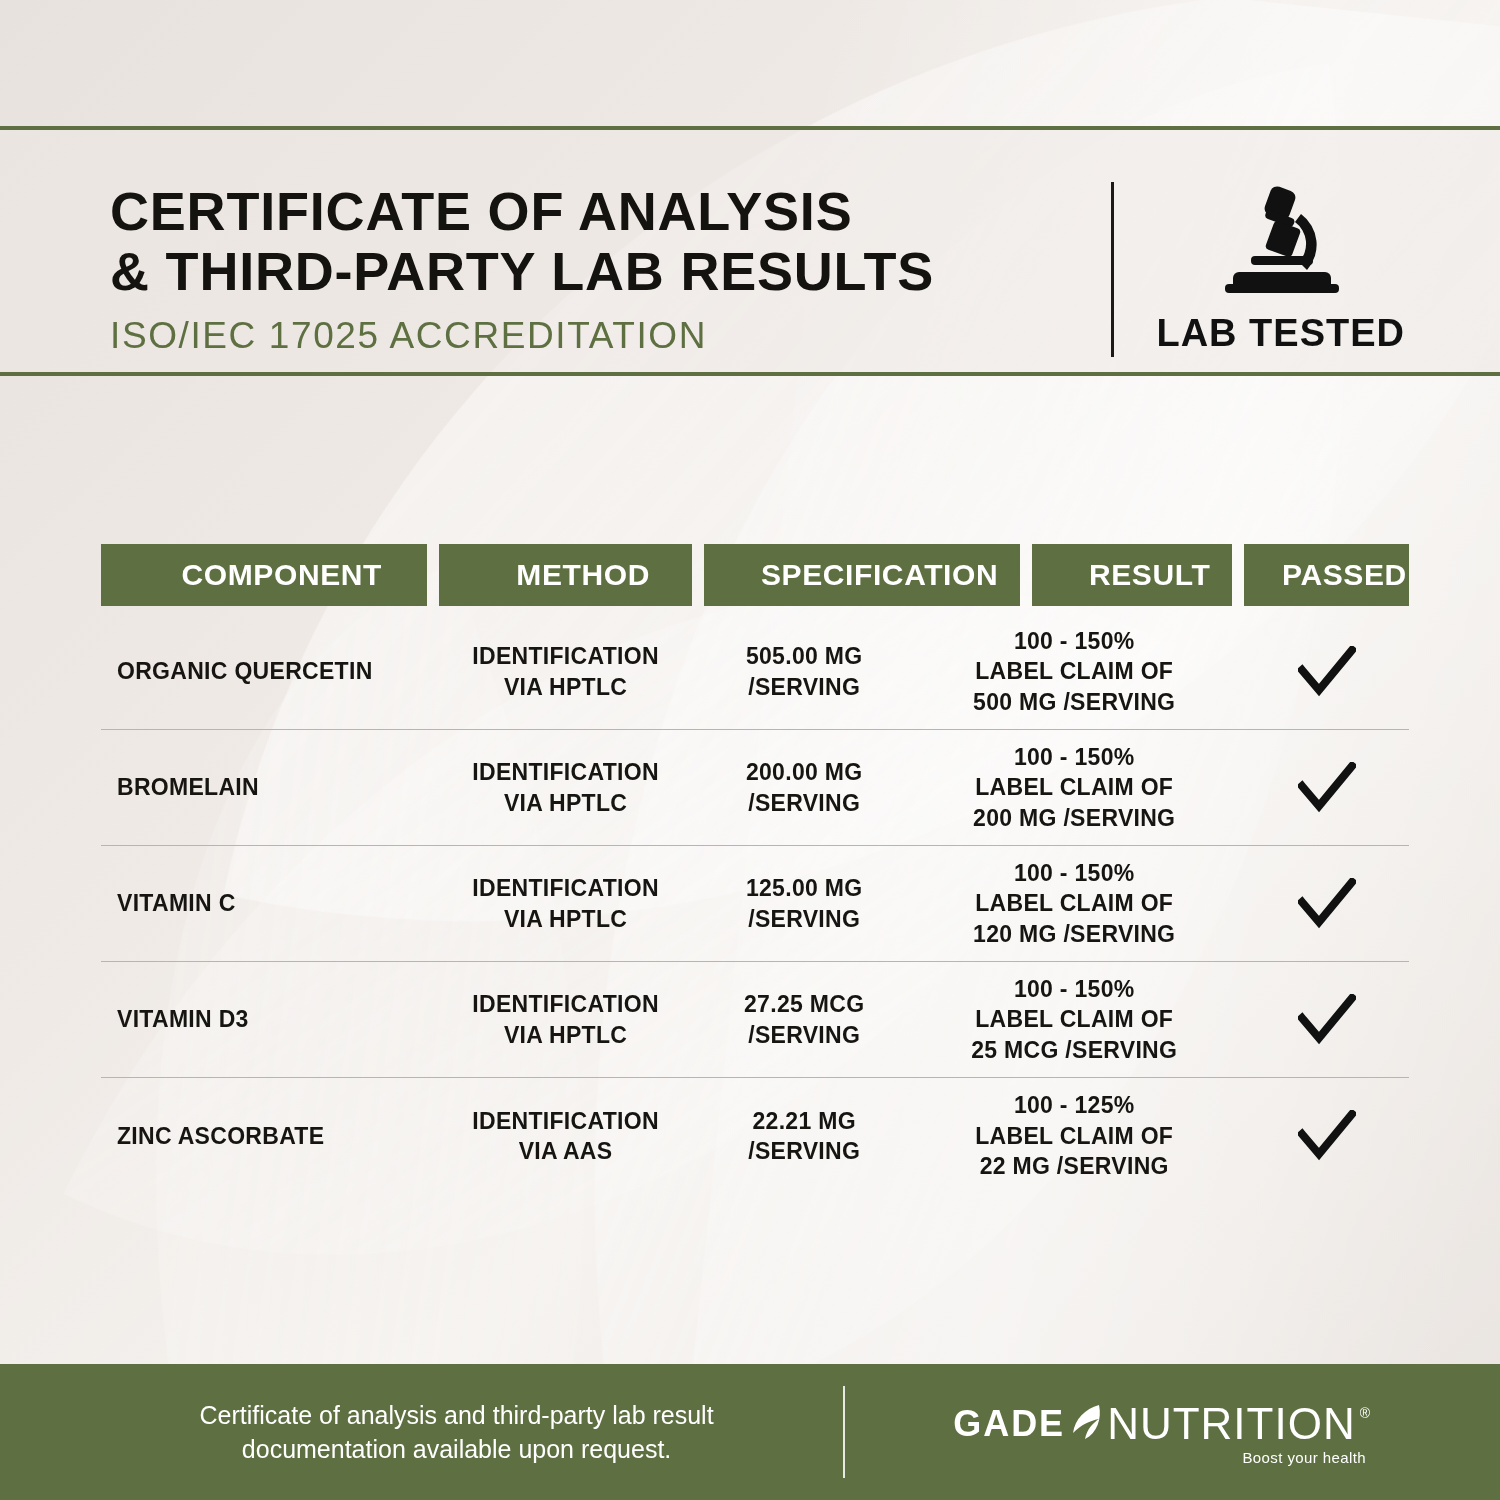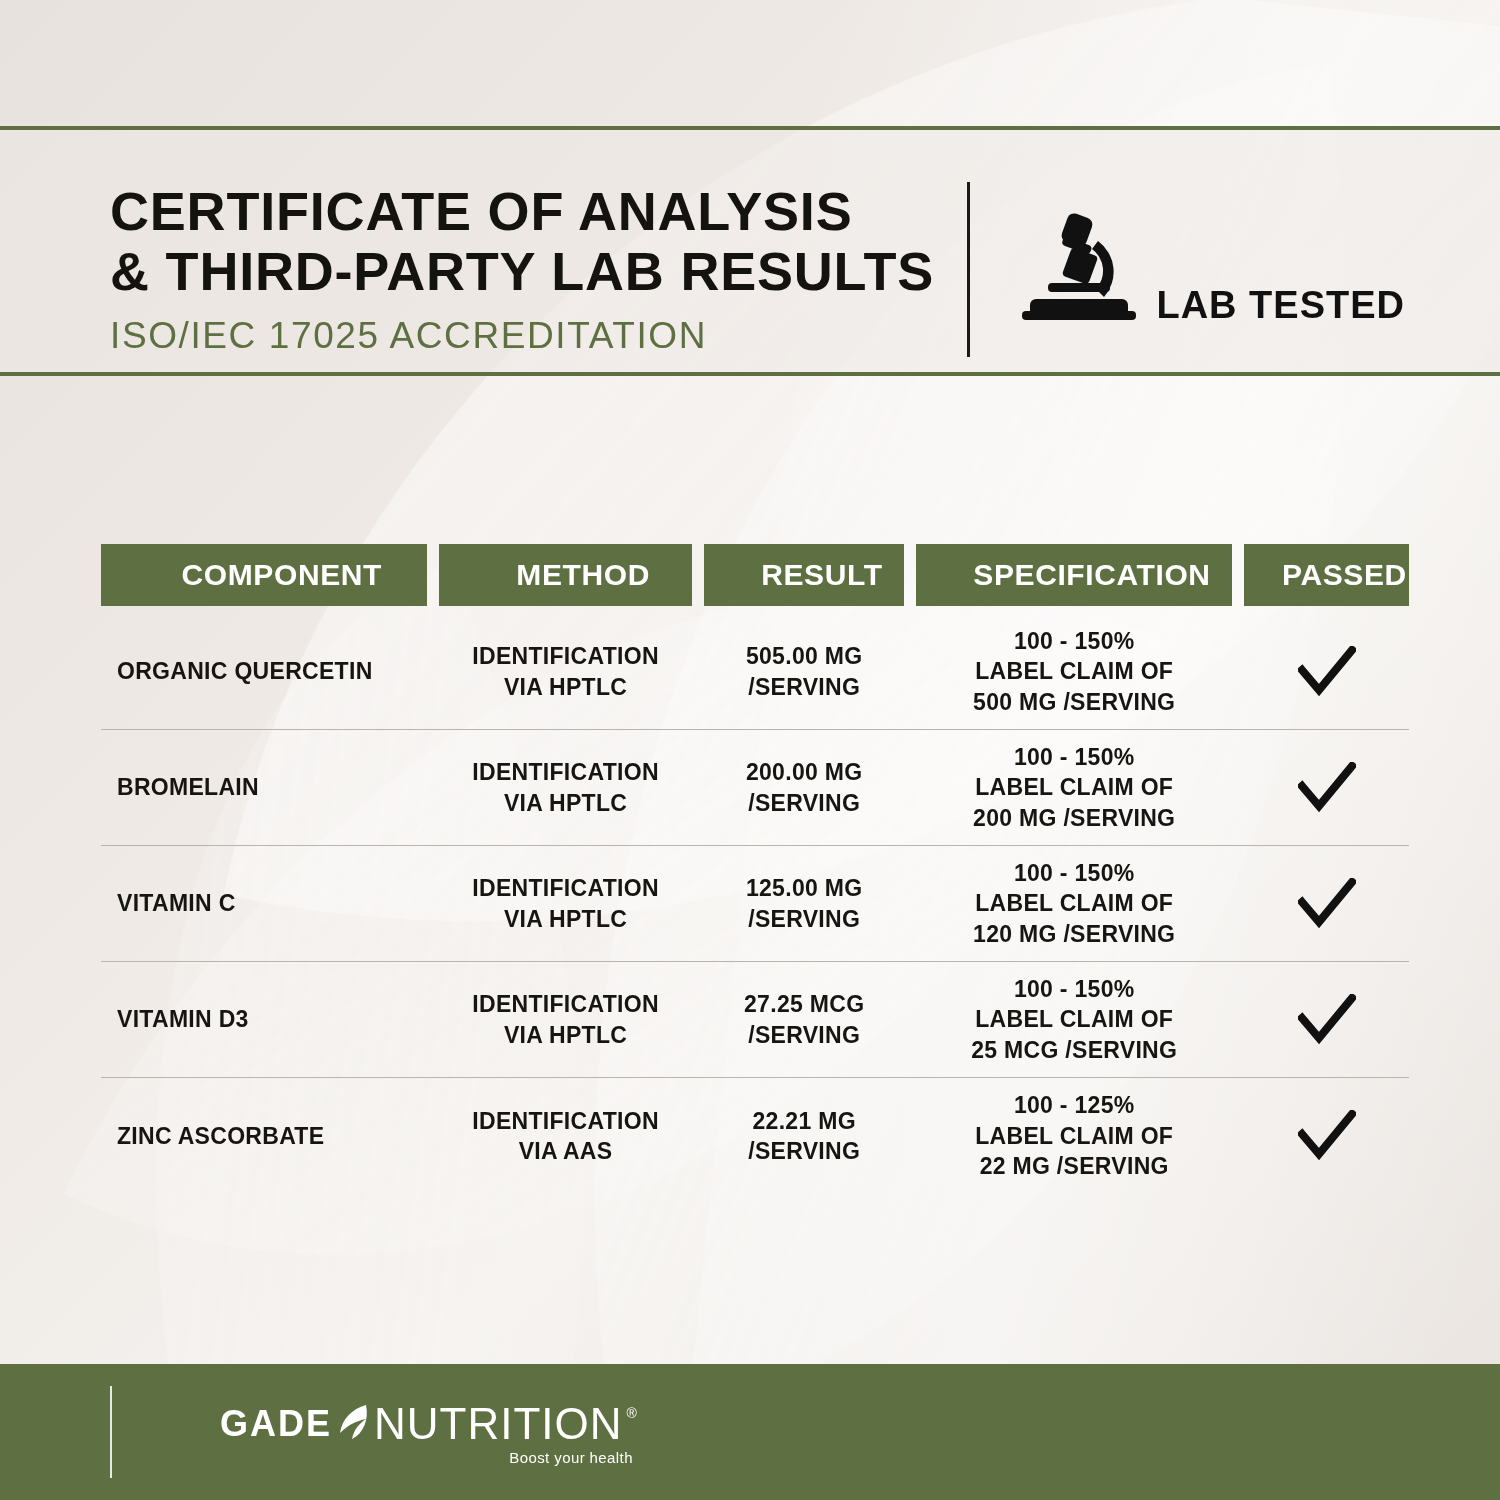--- a/index.html
+++ b/index.html
@@ -78,22 +78,22 @@
   .header-divider {
     width: 3px;
     height: 175px;
     background: #1b1a16;
     margin: 0 42px 0 18px;
     flex: 0 0 auto;
   }
   .lab-badge {
     flex: 0 0 auto;
     display: flex;
-    flex-direction: row;
-    align-items: flex-end;
+    flex-direction: column;
+    align-items: center;
     gap: 12px;
   }
   .lab-badge .micro { display: block; }
   .lab-label {
     font-size: 38px;
     font-weight: 700;
     letter-spacing: 1px;
     color: #111;
     text-transform: uppercase;
   }
@@ -260,22 +260,22 @@
     </span>
     <div class="lab-label">LAB TESTED</div>
   </div>
 </div>
 
 <div class="table">
 
   <div class="thead">
     <div class="th col-1">COMPONENT</div>
     <div class="th col-2">METHOD</div>
+    <div class="th col-4">SPECIFICATION</div>
     <div class="th col-3">RESULT</div>
-    <div class="th col-4">SPECIFICATION</div>
     <div class="th col-5">PASSED</div>
   </div>
 
   <div class="tbody">
 
     <div class="row">
       <div class="cell cell-component col-1">ORGANIC QUERCETIN</div>
       <div class="cell cell-method col-2">
         <span>IDENTIFICATION</span>
         <span>VIA HPTLC</span>
@@ -391,20 +391,24 @@
             <path d="M4 24 L21 44 L54 4" stroke="#111" stroke-width="8" fill="none" stroke-linecap="square"></path>
           </svg>
         </span>
       </div>
     </div>
 
   </div>
 </div>
 
 <div class="footer">
+  <div class="footer-text">
+    <div>Certificate of analysis and third-party lab result</div>
+    <div>documentation available upon request.</div>
+  </div>
 
   <div class="footer-divider"></div>
 
   <div class="brand">
     <div class="brand-row">
       <span class="brand-gade">GADE</span>
       <span>
         <svg width="34" height="38" viewBox="0 0 34 38" xmlns="http://www.w3.org/2000/svg">
           <path d="M30 2 C16 6 6 16 4 30 C12 22 20 18 30 16 C24 20 18 26 16 36 C28 30 33 16 30 2 Z" fill="#ffffff"></path>
         </svg>

